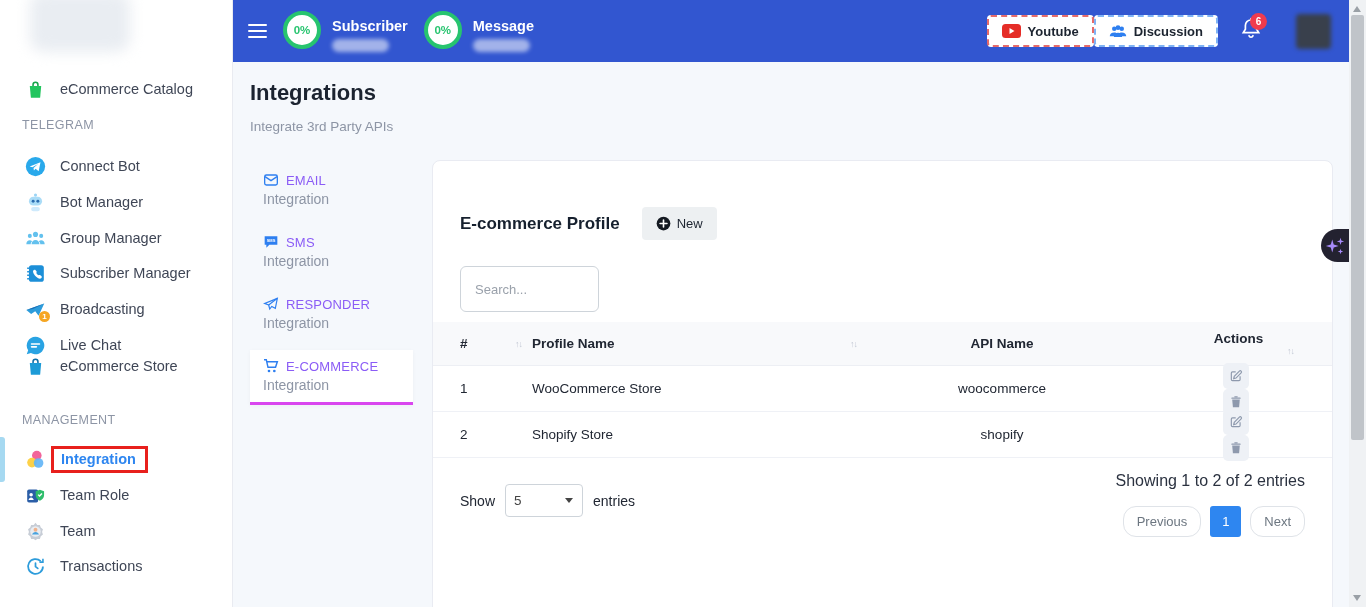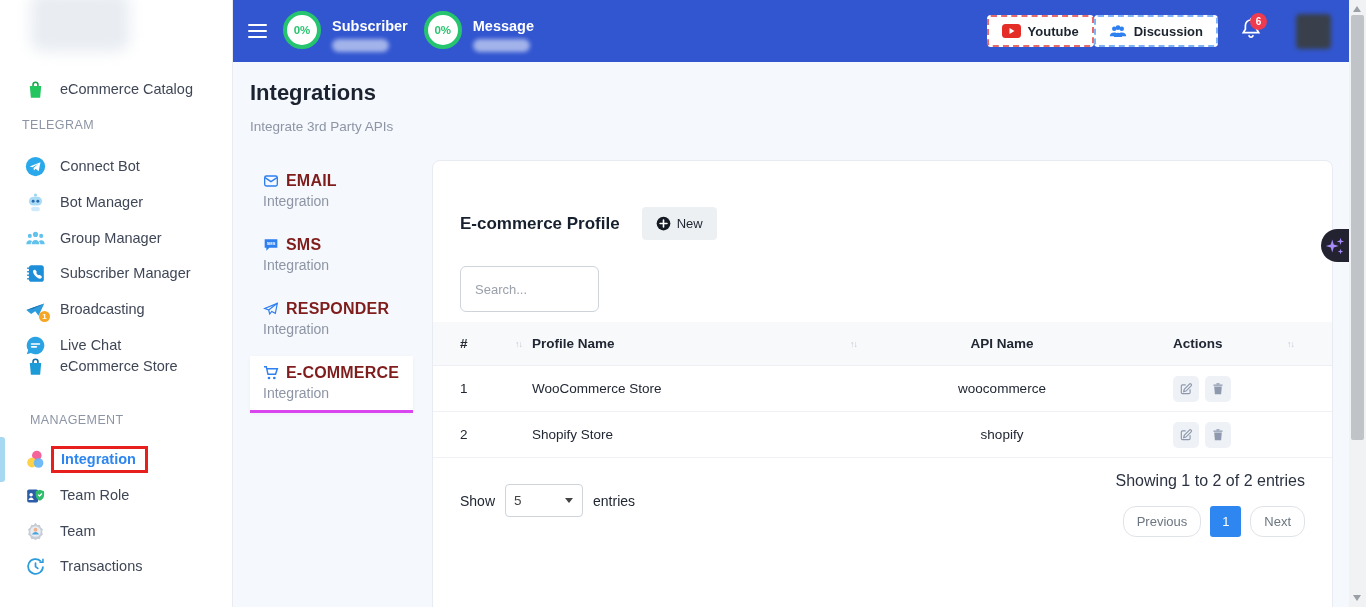--- a/index.html
+++ b/index.html
@@ -61,21 +61,21 @@
     color:#1b2330; }
   .page-subtitle { position:absolute; left:17px; top:57px; font-size:13.5px; color:#8d95a5; }
 
   
   .subnav { position:absolute; left:17px; top:102px; width:163px; }
   .subnav-item { padding:8px 0 9px 13px; margin-bottom:10px; cursor:pointer; }
   .subnav-item.active { background:#fff; border-bottom:3px solid #d946ef;
     box-shadow:0 1px 4px rgba(30,40,60,.04); }
   .subnav-head { display:flex; align-items:center; }
   .subnav-head svg { width:16px; height:16px; margin-right:7px; }
-  .subnav-title { font-size:16px; font-weight:bold; color:#7f1d1d; letter-spacing:.2px; }
+  .subnav-title { font-size:13px; font-weight:normal; color:#8b5cf6; letter-spacing:.2px; }
   .subnav-sub { margin-top:3px; font-size:14px; color:#8d95a5; }
 
   
   .card { position:absolute; left:199px; top:98px; width:901px; height:480px;
     background:#fff; border:1px solid #e9ebf2; border-radius:8px; }
   .panel-head { display:flex; align-items:center; margin:46px 27px 0; }
   .panel-title { font-size:17px; font-weight:bold; color:#16202e; }
   .new-btn { margin-left:22px; display:flex; align-items:center; height:33px;
     padding:0 14px; background:#edf0f2; border:none; border-radius:4px; font-size:13px;
     color:#1c2430; cursor:pointer; font-family:inherit; }
@@ -87,21 +87,21 @@
 
   .tbl { margin-top:10px; width:100%; font-size:13.5px; color:#212733; }
   .tbl-row { display:flex; align-items:center; height:46px;
     border-bottom:1px solid #eff1f6; }
   .tbl-head { background:#f8f9fb; height:44px; font-weight:bold;
     border-bottom:1px solid #edeff4; }
   .c1 { width:99px; padding-left:27px; display:flex; align-items:center; }
   .c2 { flex:1; display:flex; align-items:center; }
   .c3 { width:270px; text-align:center; }
   .c4 { width:195px; padding-left:36px; padding-right:28px;
-    display:flex; align-items:center; }
+    display:flex; align-items:center;flex-direction:column; }
   .sort { margin-left:auto; font-size:9px; color:#c3c9d4; letter-spacing:-1px;
     margin-right:10px; cursor:pointer; }
   .act-btn { width:26px; height:26px; border:none; border-radius:5px; background:#eef1f6;
     display:flex; align-items:center; justify-content:center; cursor:pointer;
     margin-right:6px; }
   .act-btn svg { width:14px; height:14px; }
 
   .tbl-footer { display:flex; margin:14px 27px 0; align-items:flex-start; }
   .show-group { display:flex; align-items:center; margin-top:12px; font-size:14px;
     color:#212733; }
@@ -227,21 +227,21 @@
   <div class="side-item" style="top:349px;">
     <span class="side-ic">
       <svg viewBox="0 0 24 24">
           <path d="M9.2 9V6.5a2.8 2.8 0 0 1 5.6 0V9" stroke="#0f6fa8" stroke-width="1.8" fill="none"></path>
           <path d="M5.5 8h13l-1.2 13.5H6.7L5.5 8z" fill="#1d9bd7"></path>
         </svg>
     </span>
     <span class="side-label">eCommerce Store</span>
   </div>
 
-  <div class="section-label" style="top:413px;margin-left:8px;">MANAGEMENT</div>
+  <div class="section-label" style="top:413px;">MANAGEMENT</div>
 
   <div class="active-bar"></div>
 
   <div class="side-item" style="top:442px;">
     <span class="side-ic">
       <svg viewBox="0 0 24 24">
           <circle cx="13.5" cy="7.5" r="5.5" fill="#f2649a"></circle>
           <circle cx="8" cy="15.5" r="5.5" fill="#fdd148"></circle>
           <circle cx="15.5" cy="16" r="5.5" fill="#64b5f6" fill-opacity="0.92"></circle>
         </svg>

